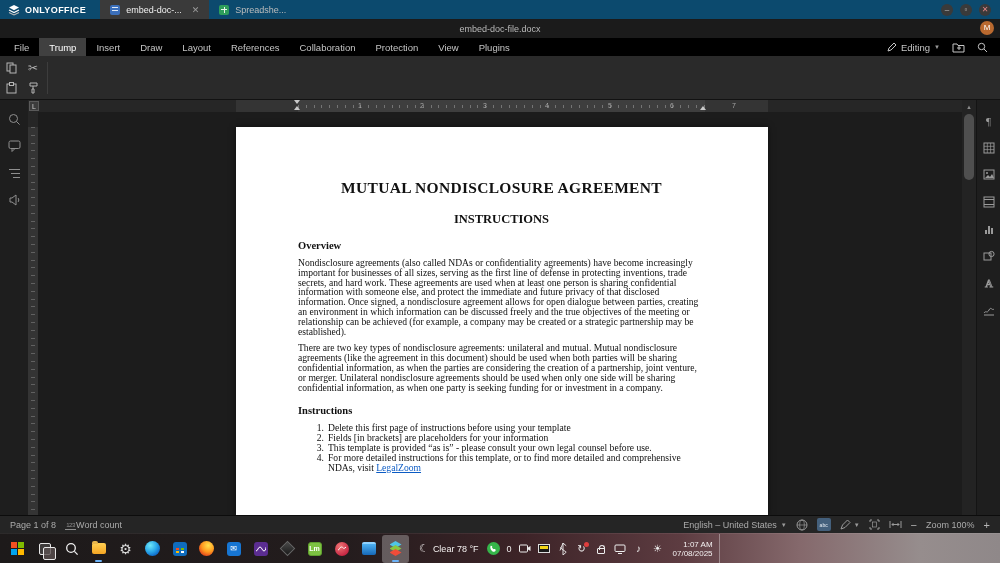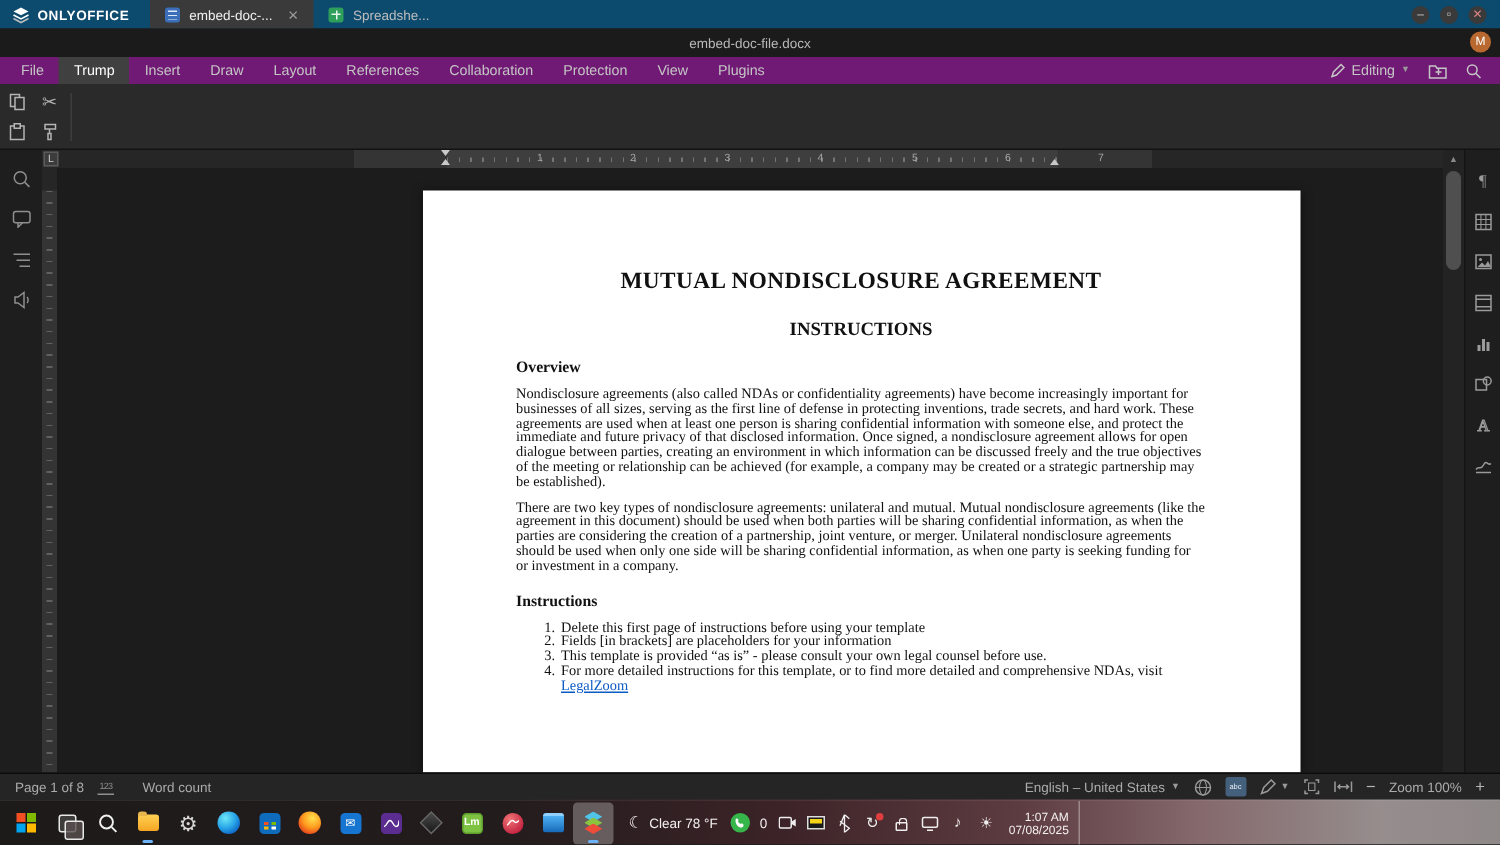--- a/index.html
+++ b/index.html
@@ -23,21 +23,21 @@
   .tab .x{color:#9a9a9a;font-size:9px;margin-left:4px;}
   .winctl{margin-left:auto;display:flex;align-items:center;gap:7px;padding-right:9px;}
   .wbtn{width:12px;height:12px;border-radius:50%;background:#3a3a3a;color:#c8c8c8;font-size:8px;line-height:11px;text-align:center;}
   .wbtn.close{color:#e08585;}
 
   
   .docbar{position:absolute;left:0;top:19px;width:1000px;height:19px;background:#1b1b1b;display:flex;align-items:center;justify-content:center;color:#b9b9b9;font-size:9px;}
   .avatar{position:absolute;right:6px;top:2px;width:14px;height:14px;border-radius:50%;background:#b9692f;color:#fff;font-size:8px;line-height:14px;text-align:center;}
 
   
-  .menubar{position:absolute;left:0;top:38px;width:1000px;height:18px;background:#701a75;display:flex;align-items:stretch;font-size:9.5px;color:#c5c5c5;padding-left:4px;}
+  .menubar{position:absolute;left:0;top:38px;width:1000px;height:18px;background:#000000;display:flex;align-items:stretch;font-size:9.5px;color:#c5c5c5;padding-left:4px;}
   .mitem{display:flex;align-items:center;padding:0 10px;}
   .mitem.active{background:#404040;color:#fff;}
   .mright{margin-left:auto;display:flex;align-items:center;gap:12px;padding-right:12px;}
   .mright .grp{display:flex;align-items:center;gap:4px;}
   .chev{font-size:6px;color:#9a9a9a;}
 
   
   .toolbar{position:absolute;left:0;top:56px;width:1000px;height:44px;background:#2a2a2a;border-bottom:1px solid #121212;}
   .tbtn{position:absolute;display:flex;align-items:center;justify-content:center;color:#b5b5b5;}
   .tbtn.on{background:#505050;border-radius:2px;}
@@ -77,21 +77,21 @@
   .corner{position:absolute;left:29px;top:101px;width:10px;height:10px;background:#3c3c3c;border:1px solid #5a5a5a;color:#cfcfcf;font-size:7px;line-height:9px;text-align:center;z-index:3;}
   .rulerv{position:absolute;left:28px;top:112px;width:10px;height:403px;background:#262626;}
   .rv-page{position:absolute;left:0;top:15px;width:10px;height:388px;background:#343434;
     background-image:repeating-linear-gradient(to bottom,rgba(255,255,255,.22) 0 1px,transparent 1px 7.8px);background-size:4px 100%;background-position:3px 0;background-repeat:no-repeat;}
   .im{position:absolute;width:0;height:0;border-style:solid;}
   .im-ld{top:0;border-width:4px 3px 0 3px;border-color:#c9c9c9 transparent transparent transparent;}
   .im-lu{top:6px;border-width:0 3px 4px 3px;border-color:transparent transparent #c9c9c9 transparent;}
   .canvas{position:absolute;left:38px;top:112px;width:924px;height:403px;background:#1c1c1c;overflow:hidden;}
 
   
-  .page{position:absolute;left:236px;top:127px;width:585px;height:388px;background:#ffffff;box-shadow:0 0 6px rgba(0,0,0,.55);overflow:hidden;font-family:"Liberation Serif",serif;color:#111;margin-left:46px;}
+  .page{position:absolute;left:236px;top:127px;width:532px;height:388px;background:#ffffff;box-shadow:0 0 6px rgba(0,0,0,.55);overflow:hidden;font-family:"Liberation Serif",serif;color:#111;}
   .pg-inner{padding:52px 63px 0 62px;}
   .dt{font-size:15.5px;font-weight:bold;text-align:center;letter-spacing:.3px;}
   .ds{font-size:12.5px;font-weight:bold;text-align:center;margin-top:15px;}
   .dh{font-size:10.5px;font-weight:bold;margin-top:13px;}
   .dp{font-size:9.6px;line-height:9.8px;margin-top:7px;}
   .dlist{margin-top:7px;}
   .dli{display:flex;font-size:9.6px;line-height:9.8px;}
   .dli .n{width:30px;text-align:right;padding-right:4px;flex:0 0 auto;}
   .dli .t{flex:1;}
   a.doclink{color:#0b5bc4;text-decoration:underline;}
@@ -529,21 +529,21 @@
       <svg width="12" height="12" viewBox="0 0 12 12">
         <path d="M1 9c2-3 3 1 5-3s3 1 5-1" fill="none" stroke="#9a9a9a"></path>
         <path d="M1 11h10" stroke="#9a9a9a"></path>
       </svg>
     </span>
 </div>
 
 <div class="statusbar">
   <div class="sb-left">
     <span>Page 1 of 8</span>
-    <span style="display:flex;align-items:center;gap:19px;">
+    <span style="display:flex;align-items:center;gap:0;">
       <span class="wc-ic">123</span>
       <span>Word count</span>
     </span>
   </div>
   <div class="sb-right">
     <span style="display:flex;align-items:center;gap:4px;">
       <span>English – United States</span>
         <span class="chev">▼</span>
     </span>
     <span>

